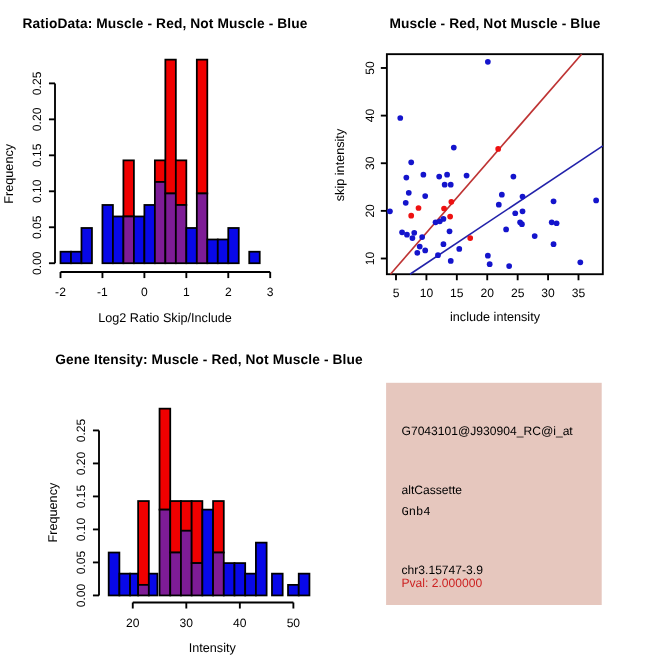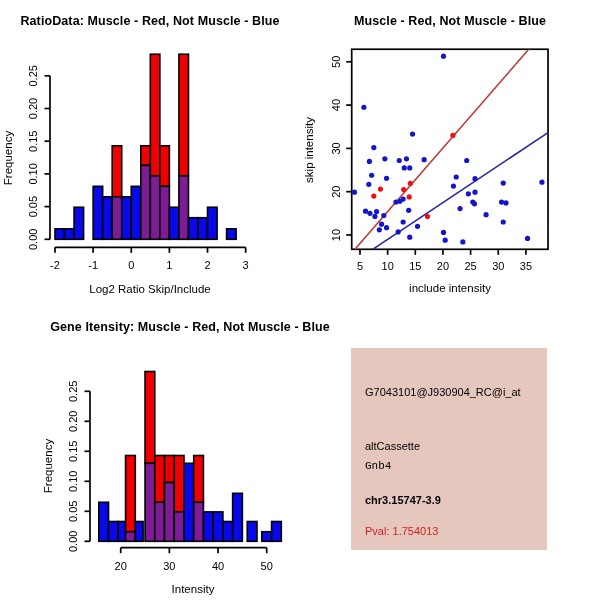--- a/index.html
+++ b/index.html
@@ -261,17 +261,17 @@
           </g>
         </g>
     </svg>
   </div>
 
   <div id="panel-br" class="panel">
     <div id="info-box" style="background: rgb(230, 199, 190);"></div>
     <div class="info-line" style="top: 86px; color: rgb(0, 0, 0);">G7043101@J930904_RC@i_at</div>
     <div class="info-line" style="top: 108px; color: rgb(0, 0, 0); margin-top: 32px;">altCassette</div>
     <div class="info-line" style="top: 160px; color: rgb(0, 0, 0); font-family: Liberation Mono, monospace;">Gnb4</div>
-    <div class="info-line" style="top: 194px; color: rgb(0, 0, 0); font-weight: bold;">chr3.15747-3.9</div>
-    <div class="info-line" style="top: 225px; color: rgb(204, 34, 34);">Pval: 1.754013</div>
+    <div class="info-line" style="top: 213px; color: rgb(0, 0, 0);">chr3.15747-3.9</div>
+    <div class="info-line" style="top: 225px; color: rgb(204, 34, 34);">Pval: 2.000000</div>
   </div>
 
 </div>
 
 </body></html>

